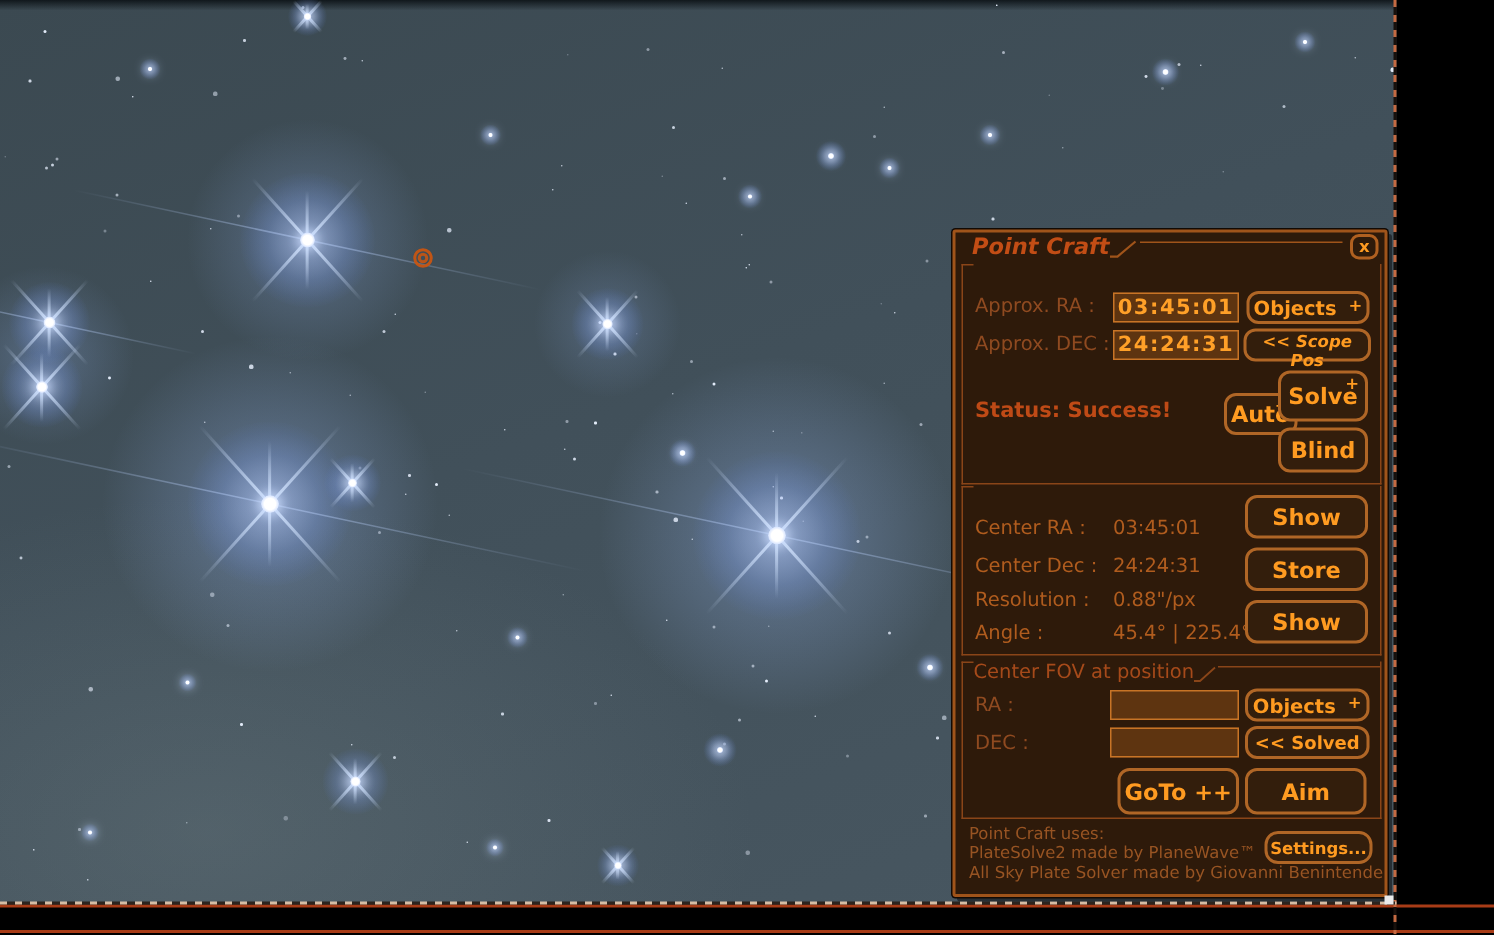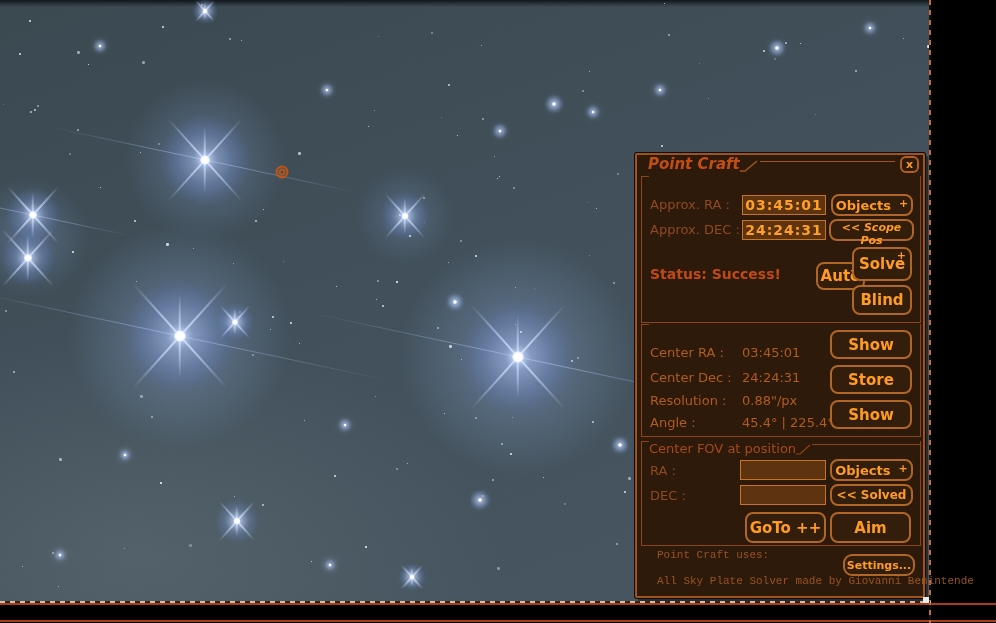--- a/index.html
+++ b/index.html
@@ -70,21 +70,21 @@
   .field{position:absolute;background:#5e3410;border:1px solid #c87426;color:#ffa028;font-weight:bold;
     font-size:14px;font-family:inherit;text-align:center;padding:0 2px;letter-spacing:1px;}
   .btn{position:absolute;background:#331e0c;border:2px solid #b06626;border-radius:8px;color:#ff9b21;
     font-weight:bold;font-size:13px;font-family:inherit;text-align:center;padding:0;}
   .btn .plus-gap{font-size:11px;margin-left:8px;vertical-align:3px;}
   .btn .plus-corner{position:absolute;top:0;right:4px;font-size:11px;}
   .btn-lg{font-size:15px;}
   .status{position:absolute;color:#bf4a16;font-size:14px;font-weight:bold;white-space:nowrap;}
   .ps-row{position:absolute;left:8px;display:flex;font-size:13px;color:#b05c1e;white-space:nowrap;}
   .ps-row .k{width:92px;flex:0 0 auto;}
-  .foot-line{position:absolute;left:20px;color:#985423;font-size:11px;white-space:nowrap;font-family:Liberation Mono, monospace;}
+  .foot-line{position:absolute;left:9px;color:#985423;font-size:11px;white-space:nowrap;}
   .btn-settings{font-size:11px;border-radius:9px;}
 </style>
 </head>
 <body>
 
 <div id="screen">
 
   <div class="starfield">
     <div class="target-marker" style="left: 282px; top: 172px;"></div>
   <div class="star" style="left: 205px; top: 160px;">
@@ -467,17 +467,18 @@
         <span>Objects</span><span class="plus-gap">+</span>
       </button>
       <span class="lbl" style="left:8px;top:47px;">DEC :</span>
       <input class="field" style="left: 98px; top: 44px; width: 86px; height: 20px;" value="">
       <button class="btn" style="left:188px;top:43px;width:83px;height:22px;font-size:12px;">&lt;&lt; Solved</button>
       <button class="btn btn-lg" style="left:103px;top:71px;width:81px;height:31px;">GoTo ++</button>
       <button class="btn btn-lg" style="left:188px;top:71px;width:81px;height:31px;">Aim</button>
     </div>
 
     <span class="foot-line" style="top:394px;">Point Craft uses:</span>
+    <span class="foot-line" style="top:407px;">PlateSolve2 made by PlaneWave™</span>
     <span class="foot-line" style="top:420px;">All Sky Plate Solver made by Giovanni Benintende</span>
     <button class="btn btn-settings" style="left:206px;top:399px;width:72px;height:22px;">Settings...</button>
   </div>
 
 </div>
 
 </body></html>

